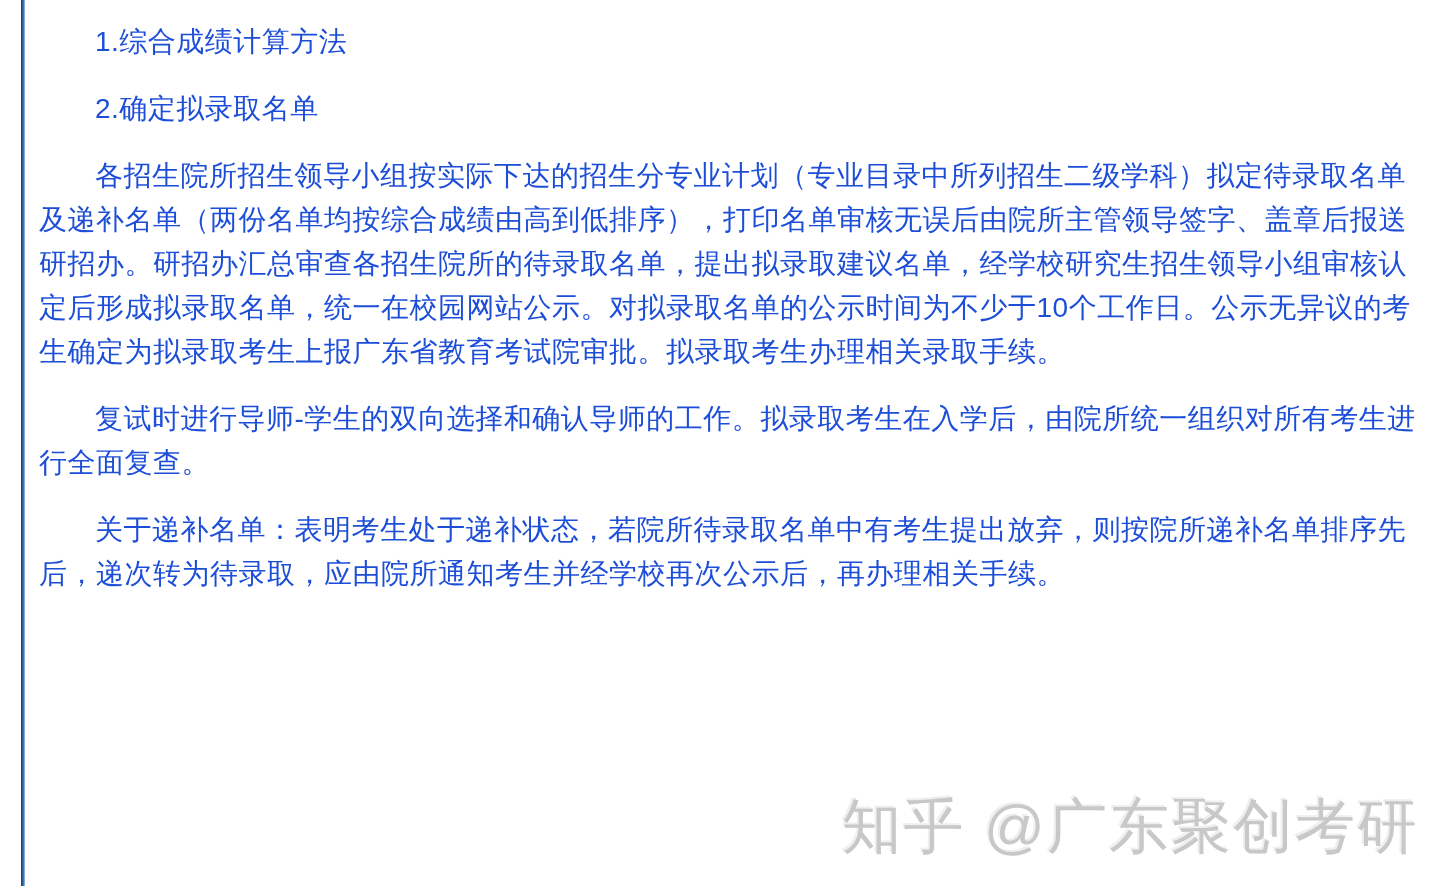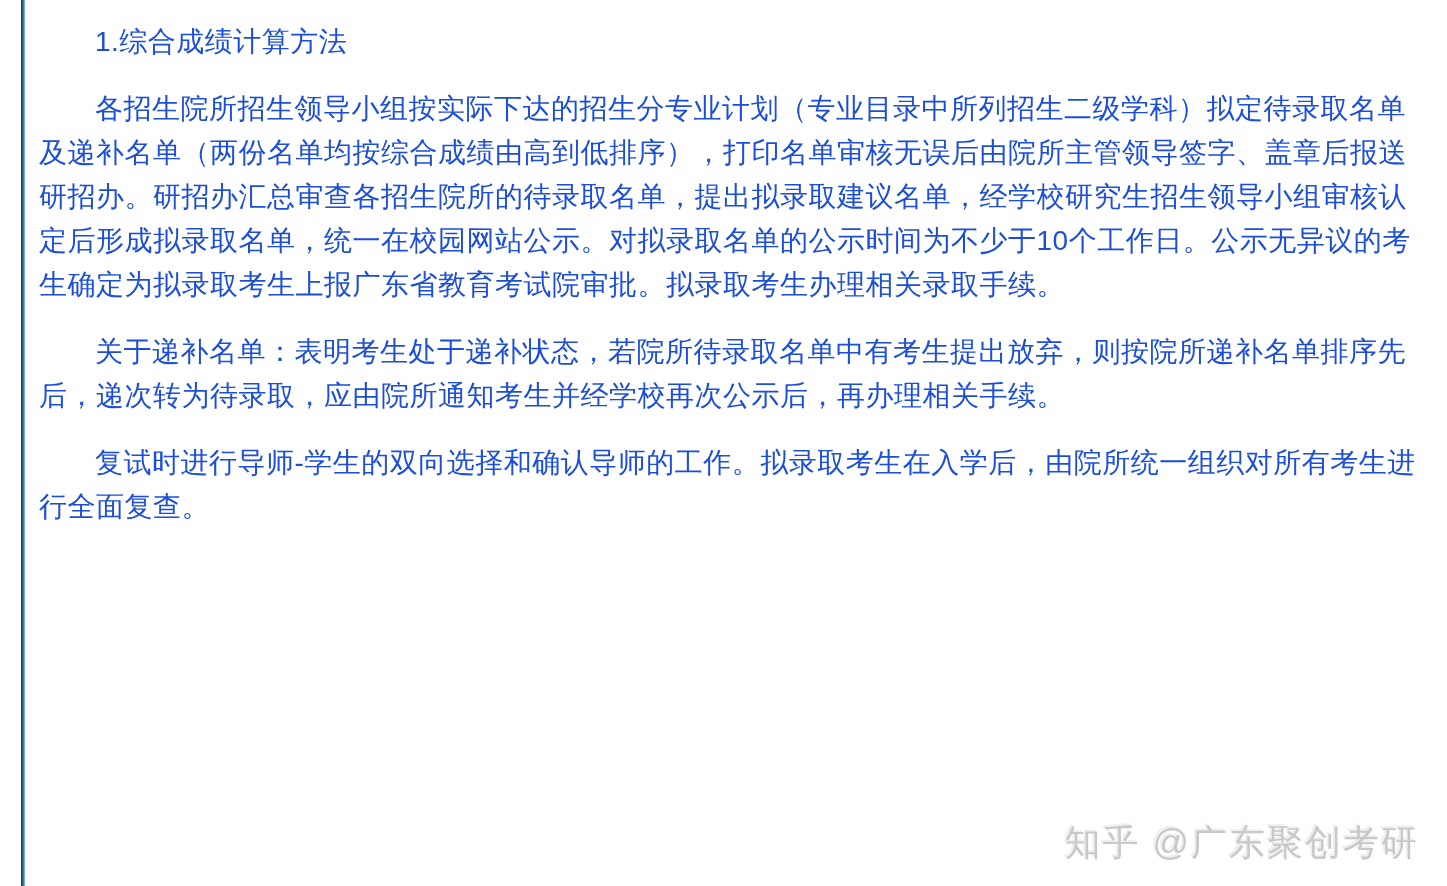--- a/index.html
+++ b/index.html
@@ -45,33 +45,34 @@
   }
   .doc p:first-child {
     margin-top: 0;
   }
 
   
   .watermark {
     position: absolute;
     right: 28px;
     bottom: 18px;
-    font-size: 36px;
+    font-size: 60px;
     letter-spacing: 2px;
     color: #c8c8c8;
     text-shadow: -2px -2px 0 #efefef, 1px 1px 0 #ffffff;
     white-space: nowrap;
     z-index: 1;
   }
 </style>
 </head>
 <body>
 
 <div class="accent-bar"></div>
 
 <div class="doc">
   <p>1.综合成绩计算方法</p>
+  <p>2.确定拟录取名单</p>
   <p>各招生院所招生领导小组按实际下达的招生分专业计划（专业目录中所列招生二级学科）拟定待录取名单及递补名单（两份名单均按综合成绩由高到低排序），打印名单审核无误后由院所主管领导签字、盖章后报送研招办。研招办汇总审查各招生院所的待录取名单，提出拟录取建议名单，经学校研究生招生领导小组审核认定后形成拟录取名单，统一在校园网站公示。对拟录取名单的公示时间为不少于10个工作日。公示无异议的考生确定为拟录取考生上报广东省教育考试院审批。拟录取考生办理相关录取手续。</p>
+  <p>复试时进行导师-学生的双向选择和确认导师的工作。拟录取考生在入学后，由院所统一组织对所有考生进行全面复查。</p>
   <p>关于递补名单：表明考生处于递补状态，若院所待录取名单中有考生提出放弃，则按院所递补名单排序先后，递次转为待录取，应由院所通知考生并经学校再次公示后，再办理相关手续。</p>
-  <p>复试时进行导师-学生的双向选择和确认导师的工作。拟录取考生在入学后，由院所统一组织对所有考生进行全面复查。</p>
 </div>
 
 <div class="watermark">知乎 @广东聚创考研</div>
 
 </body></html>

